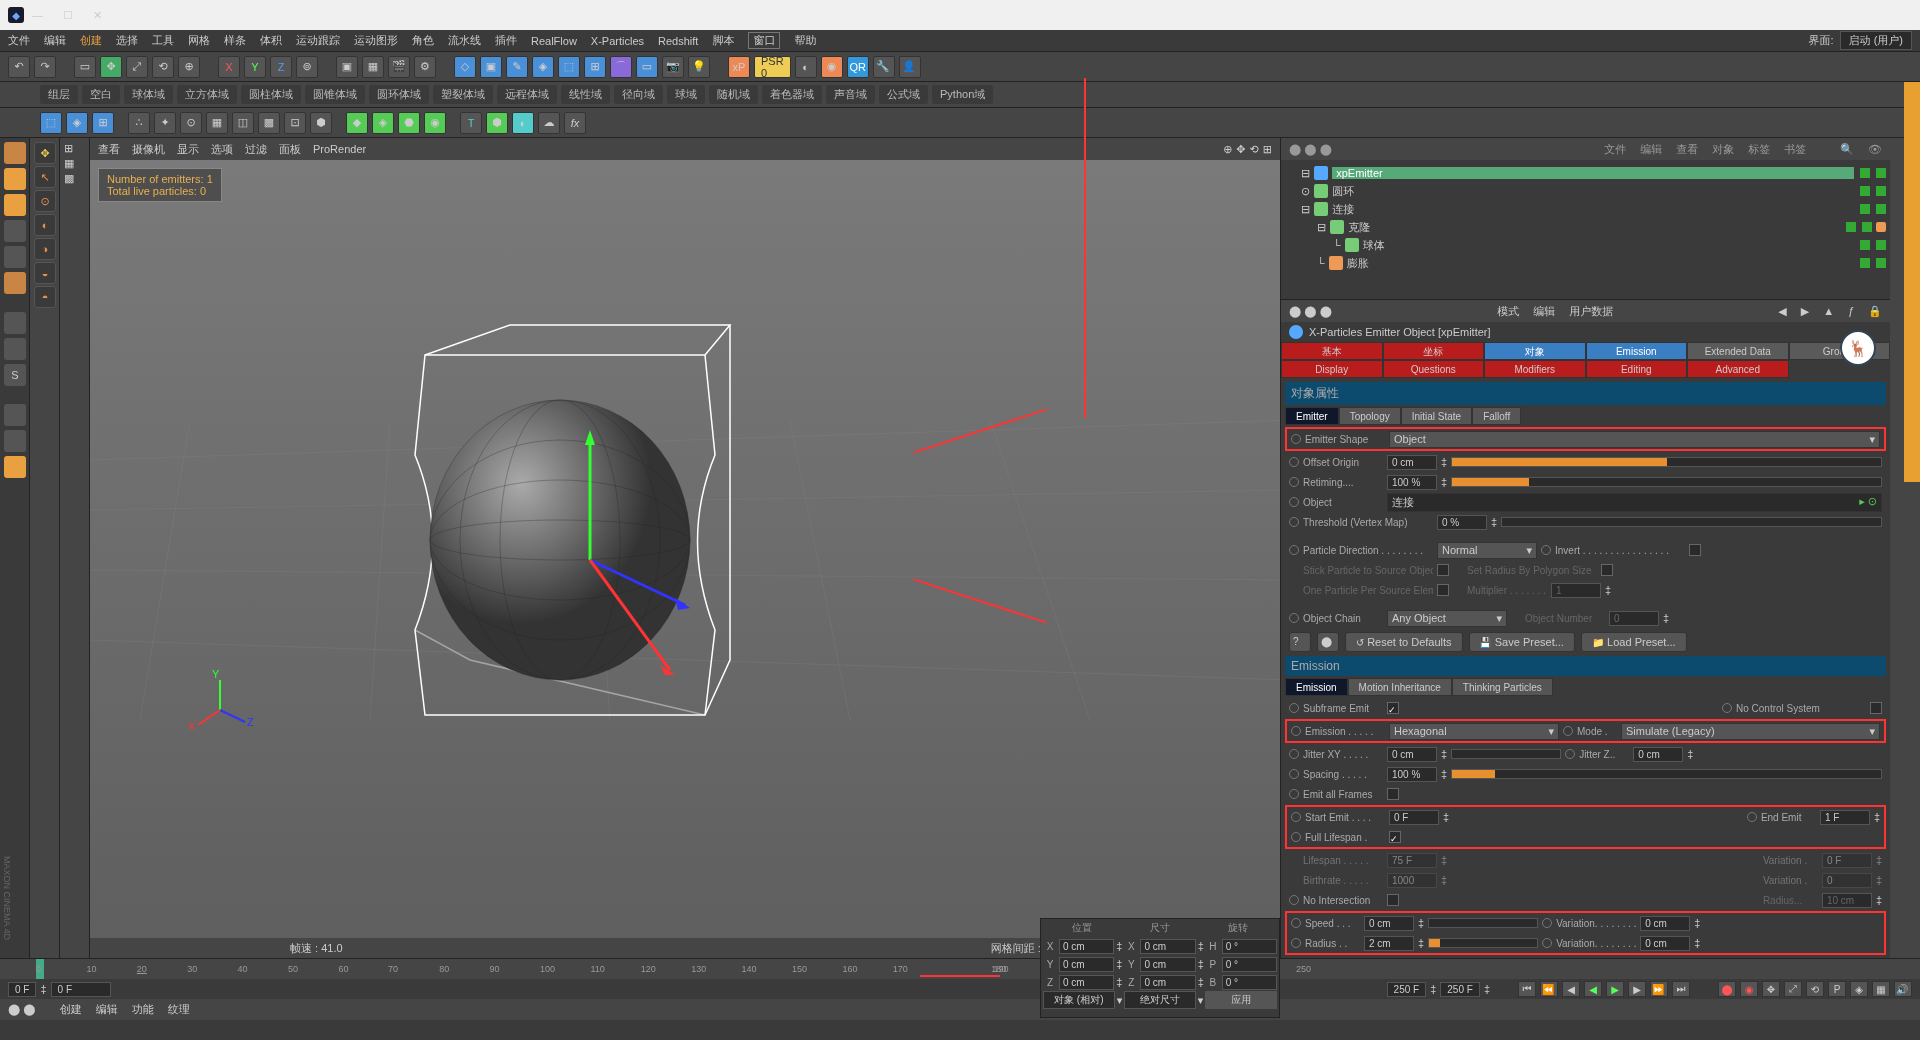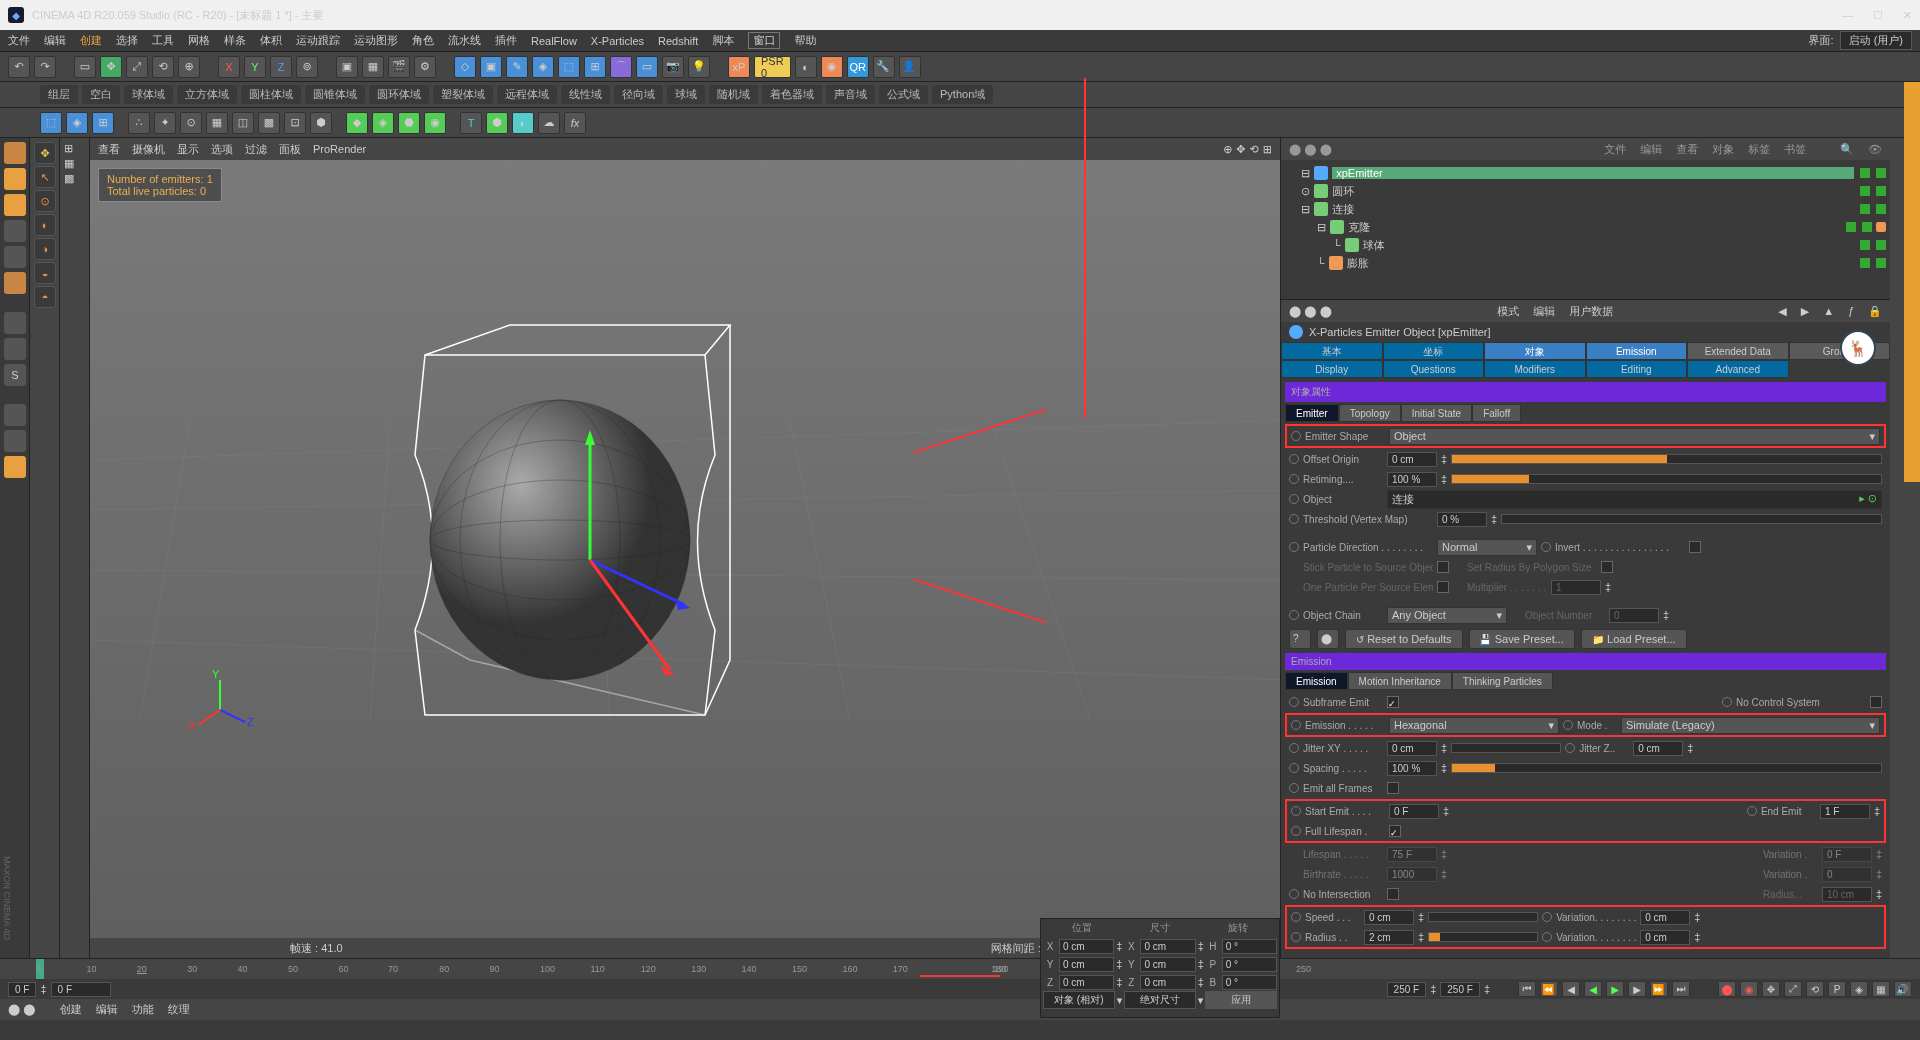--- a/index.html
+++ b/index.html
@@ -42,25 +42,25 @@
 .hrow .ico{width:14px;height:14px;background:#5af;border-radius:2px}
 .hrow .ico.g{background:#7c7}
 .hrow .ico.o{background:#e95}
 .hrow .name{flex:1;color:#ccc}
 .hrow .name.sel{color:#fff;background:#5a7;padding:0 4px}
 .hrow .tog{width:10px;height:10px;background:#3a3;margin-left:2px}
 .attr-tabs{height:22px;background:#454545;display:flex;align-items:center;padding:0 8px;gap:14px}
 .attrhdr{height:20px;background:#3a3a3a;display:flex;align-items:center;padding:0 8px;gap:6px}
 .attrhdr .ico{width:14px;height:14px;background:#5af;border-radius:50%}
 .tabrow{display:flex;height:18px}
-.tabrow .tab{flex:1;background:#0369a1;text-align:center;line-height:18px;border:1px solid #333;font-size:10px}
+.tabrow .tab{flex:1;background:#b91c1c;text-align:center;line-height:18px;border:1px solid #333;font-size:10px}
 .tabrow .tab.act{background:#3a7fc4;color:#fff}
 .tabrow .tab.gr{background:#5a5a5a}
 .props{flex:1;overflow:auto;padding:4px}
-.phdr{background:#6d28d9;padding:3px 6px;color:#aaa;font-size:10px}
+.phdr{background:#0c4a6e;padding:3px 6px;color:#aaa;font-size:12px}
 .subtabs{display:flex;height:18px;margin:2px 0}
 .subtabs .st{padding:0 10px;background:#555;line-height:18px;border:1px solid #333;font-size:10px}
 .subtabs .st.act{background:#0f172a;color:#fff}
 .prow{display:flex;align-items:center;height:20px;padding:0 4px;gap:4px}
 .prow .anim{width:10px;height:10px;border:1px solid #777;border-radius:50%}
 .prow .lbl{width:130px;color:#aaa;font-size:10px;white-space:nowrap;overflow:hidden}
 .prow .lbl.sm{width:80px}
 .prow .val{background:#2a2a2a;padding:1px 4px;min-width:50px;border:1px solid #555;font-size:10px}
 .prow .slider{flex:1;height:10px;background:#2a2a2a;position:relative;border:1px solid #555}
 .prow .slider .fill{position:absolute;left:0;top:0;bottom:0;background:#e89030}
@@ -86,21 +86,20 @@
 .sidetext{position:absolute;left:2px;bottom:100px;writing-mode:vertical-rl;color:#666;font-size:9px}
 .logobadge{position:absolute;right:44px;top:330px;width:36px;height:36px;background:#fff;border-radius:50%;border:2px solid #345;display:flex;align-items:center;justify-content:center;font-size:16px}
 .rightstrip{position:absolute;right:0;top:82px;width:16px;height:400px;background:#e8a030}
 .redline{position:absolute;background:#f33;pointer-events:none}
 </style>
 </head>
 <body>
 
 <div class="titlebar">
   <div class="logo">◆</div>
-  <div class="title">CINEMA 4D R20.059 Studio (RC - R20) - [未标题 1 *] - 主要</div>
   <div class="winbtns">
     <span>—</span>
     <span>☐</span>
     <span>✕</span>
   </div>
 </div>
 
 <div class="menubar">
   <span>文件</span>
   <span>编辑</span>

